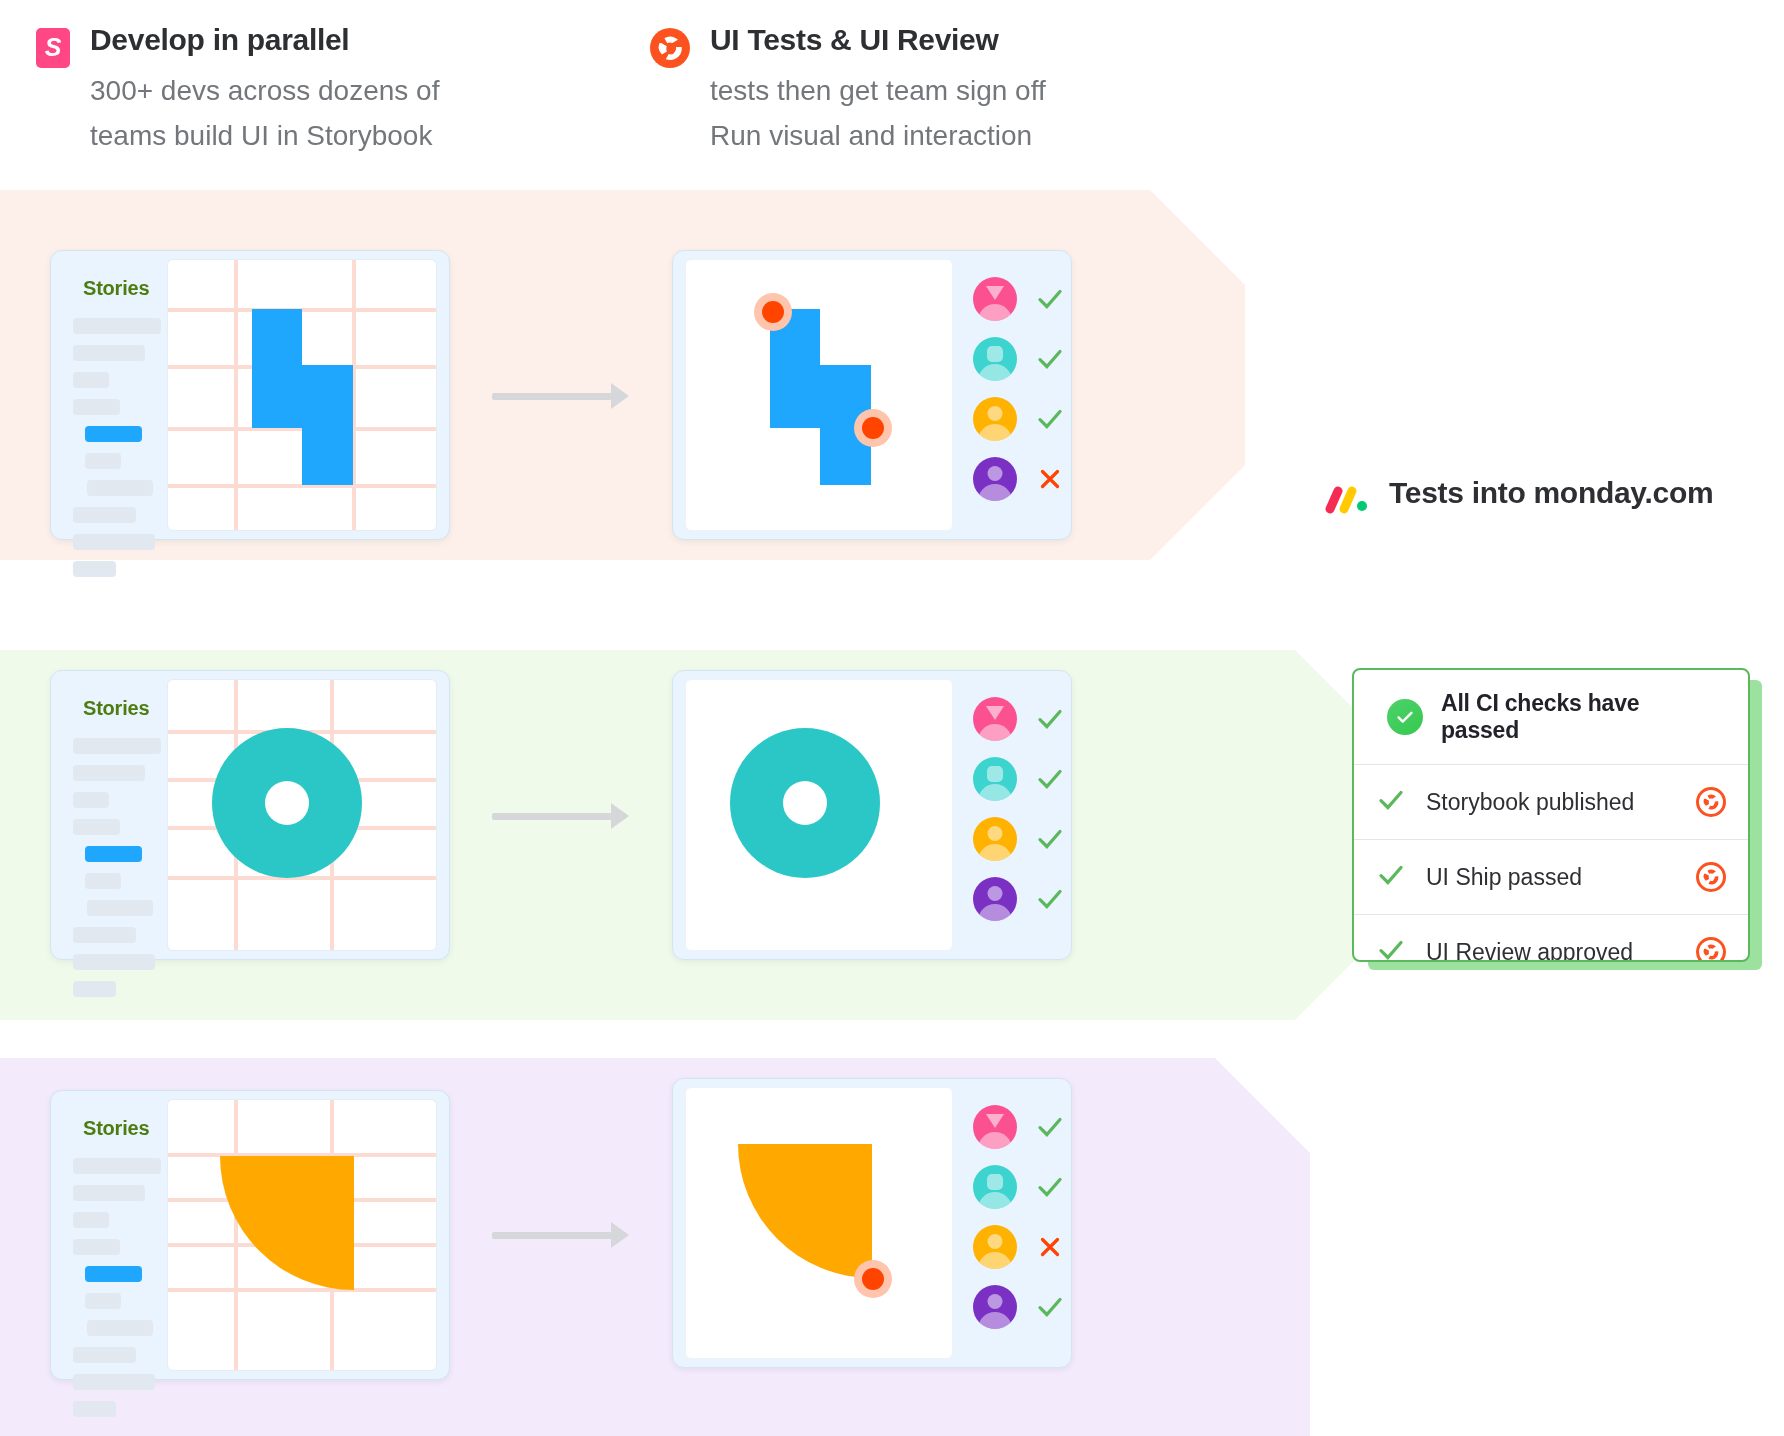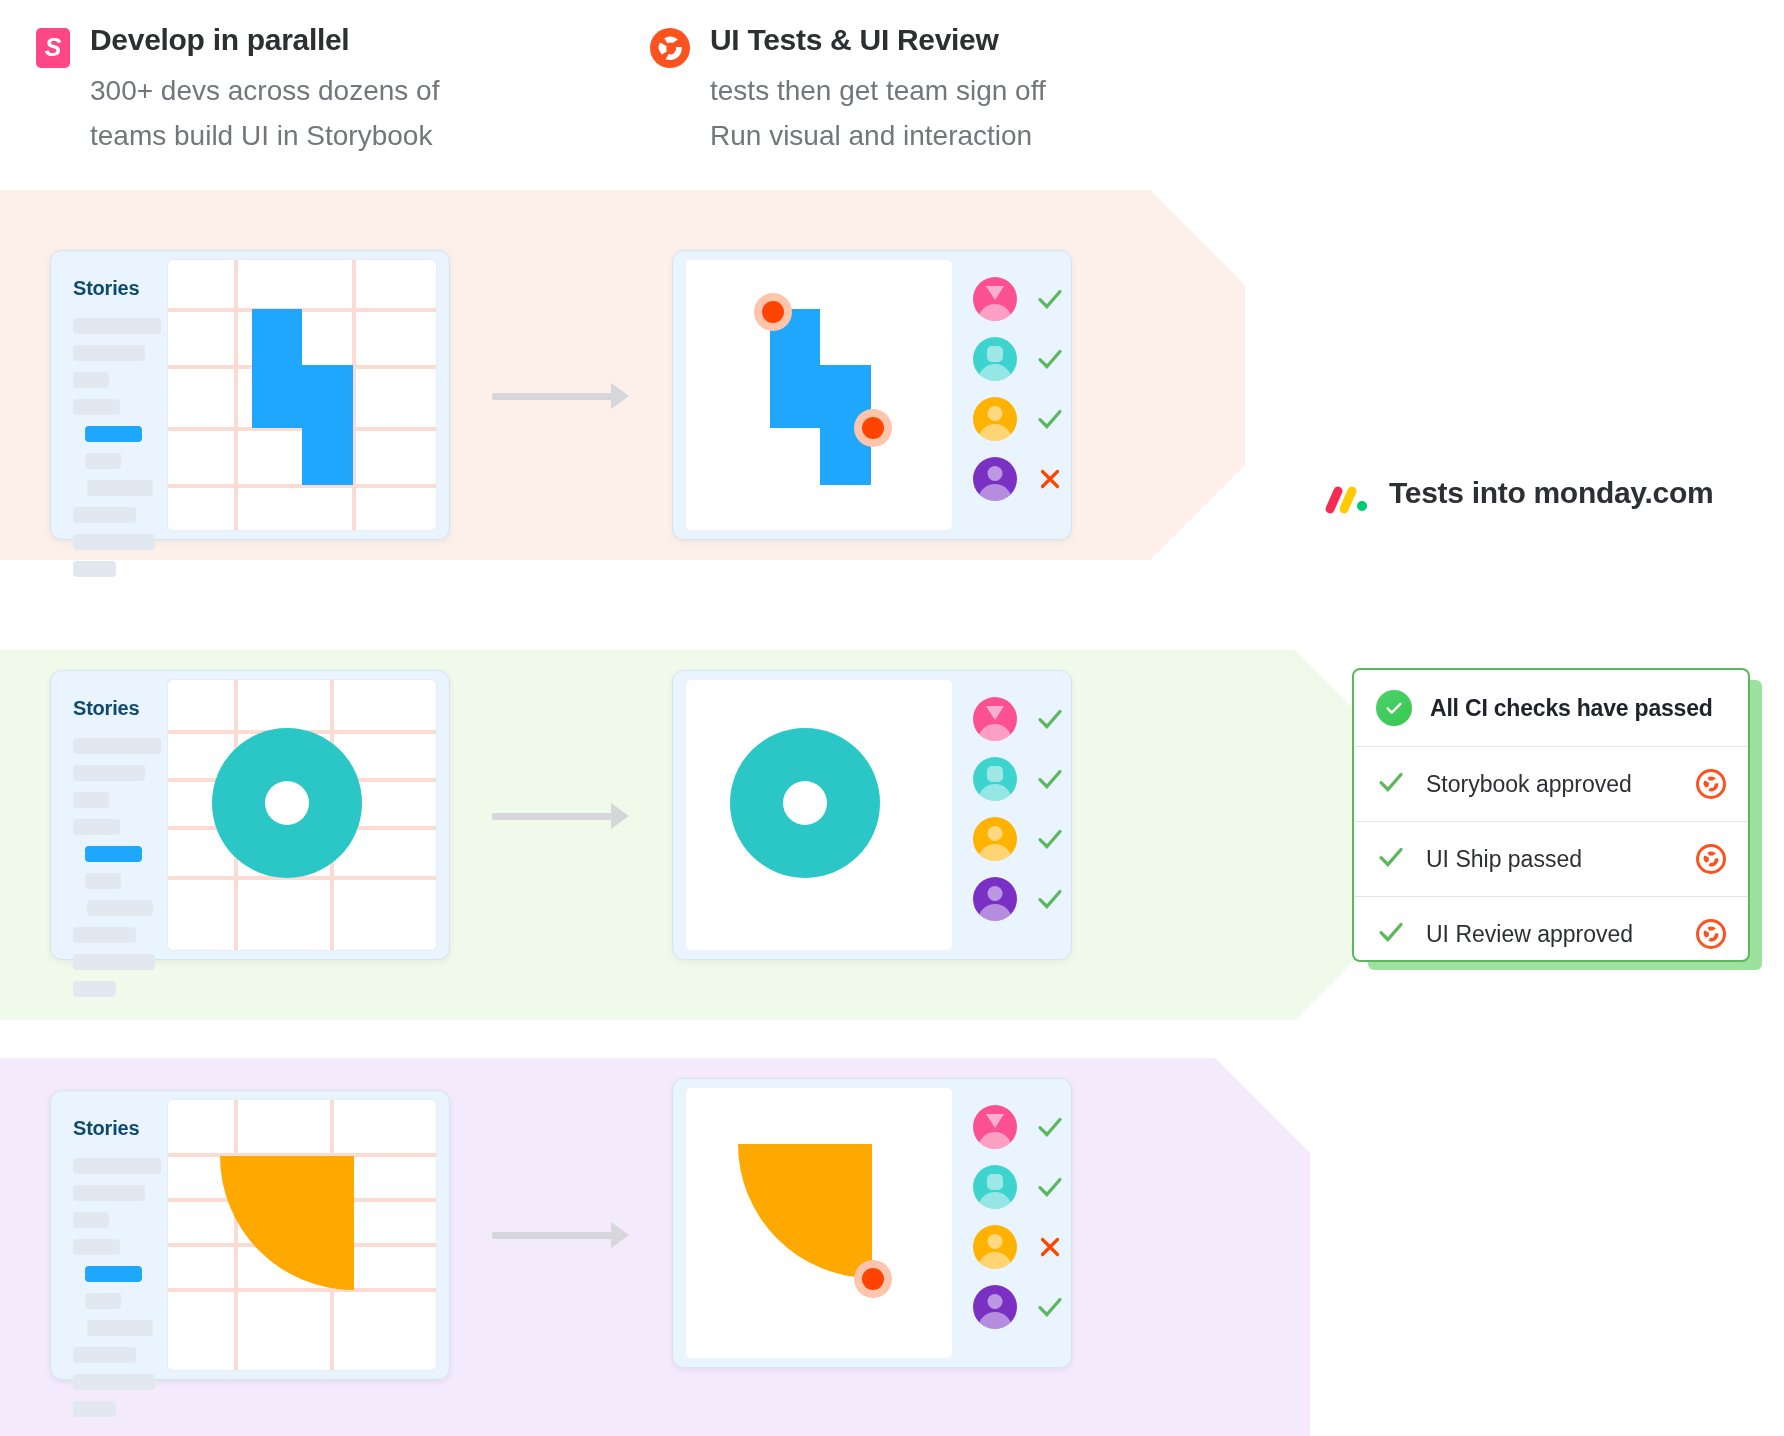--- a/index.html
+++ b/index.html
@@ -57,22 +57,22 @@
     background: #E9F4FE;
     border: 1px solid #D4E5F2;
     border-radius: 12px;
     box-shadow: 0 2px 6px rgba(30,60,90,.07);
     display: flex;
   }
   .card-sidebar {
     width: 116px; padding: 26px 0 0 22px; flex: 0 0 auto;
   }
   .sb-title {
-    font-size: 20px; font-weight: bold; color: #0c4a6e;
-    letter-spacing: -0.2px; margin-bottom: 18px;
+    font-size: 20px; font-weight: bold; color: #4d7c0f;
+    letter-spacing: -0.2px; margin-bottom: 18px; margin-left: 10px;
   }
   .sb-bar {
     height: 16px; border-radius: 4px; background: #E2E8EF;
     margin-bottom: 11px;
   }
   .sb-bar.sel { background: #1EA7FD; }
 
   .canvas {
     background: #fff; border: 1px solid #E4EDF4; border-radius: 6px;
     position: relative; overflow: hidden; flex: 0 0 auto;
@@ -123,21 +123,21 @@
   .mark { width:30px; height:30px; position:relative; }
 
   
   .ci {
     position:absolute; background:#fff;
     border:2px solid #5CB85C; border-radius:8px; overflow:hidden;
     box-shadow: 14px 10px 0 -2px rgba(76,200,80,.55);
   }
   .ci-head {
     display:flex;align-items:center;gap:18px;
-    padding:20px 22px; }
+    padding:20px 33px; }
   .ci-head .t { font-size:23px;font-weight:bold;color:#22232a;letter-spacing:-.2px;}
   .ci-badge{
     width:36px;height:36px;border-radius:50%;
     background:linear-gradient(145deg,#4ED16B,#36C94F);
     display:flex;align-items:center;justify-content:center;flex:0 0 auto;
   }
   .ci-row {
     display:flex;align-items:center;gap:20px;
     padding:20px 22px; border-top:1px solid #E3E5E8;
   }
@@ -466,21 +466,21 @@
           <path d="M5 12.5l4.5 4.5L19 7.5" fill="none" stroke="#fff" stroke-width="2.6" stroke-linecap="round" stroke-linejoin="round"></path>
         </svg>
       </div>
       <div class="t">All CI checks have passed</div>
     </div>
     <div id="ci-rows">
         <div class="ci-row">
           <div class="ci-tick"><svg viewBox="0 0 24 24" width="30" height="30">
               <path d="M4 12.5l5.5 5.5L20 6" stroke="#5CB85C" fill="none" stroke-width="2.6" stroke-linecap="round"></path>
             </svg></div>
-          <div class="t">Storybook approved</div>
+          <div class="t">Storybook published</div>
           <div class="ci-chroma"><svg viewBox="0 0 40 40" width="30" height="30">
               <circle cx="20" cy="20" r="18" fill="none" stroke="#FC521F" stroke-width="4"></circle>
               <path d="M20 10c2.6 0 4.9 1.1 6.6 2.8l-4.7 2.7a5.5 5.5 0 0 0-1.9-.3c-.8 0-1.6.2-2.3.5l-2.4-4.2A9.5 9.5 0 0 1 20 10z" fill="#FC521F"></path>
               <path d="M12.7 15.5l4.7 2.7c-.3.7-.4 1.4-.4 2.1 0 .8.2 1.6.5 2.3l-4.2 2.4A9.5 9.5 0 0 1 10 20c0-1.5.3-2.9.9-4.2.6-.1 1.2-.2 1.8-.3z" fill="#FC521F"></path>
               <path d="M23.1 24.5c-.8.5-1.7.8-2.7.8-.5 0-1-.1-1.5-.2l-2.4 4.3c1.2.4 2.5.6 3.8.6 5.2 0 9.5-4.3 9.5-9.5 0-.5 0-1-.1-1.4l-4.8.1c.1.3.1.6.1.9 0 1.7-.7 3.2-1.9 4.4z" fill="#FC521F"></path>
             </svg></div>
         </div>
         <div class="ci-row">
           <div class="ci-tick"><svg viewBox="0 0 24 24" width="30" height="30">
               <path d="M4 12.5l5.5 5.5L20 6" stroke="#5CB85C" fill="none" stroke-width="2.6" stroke-linecap="round"></path>

